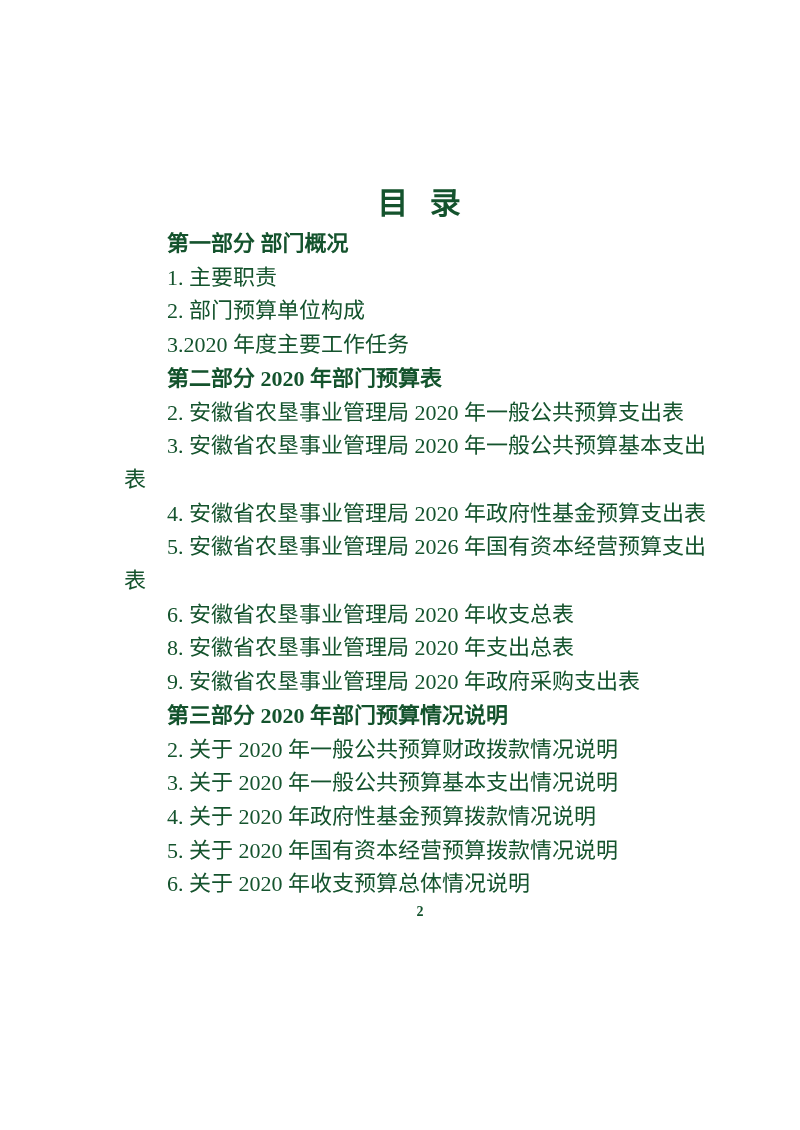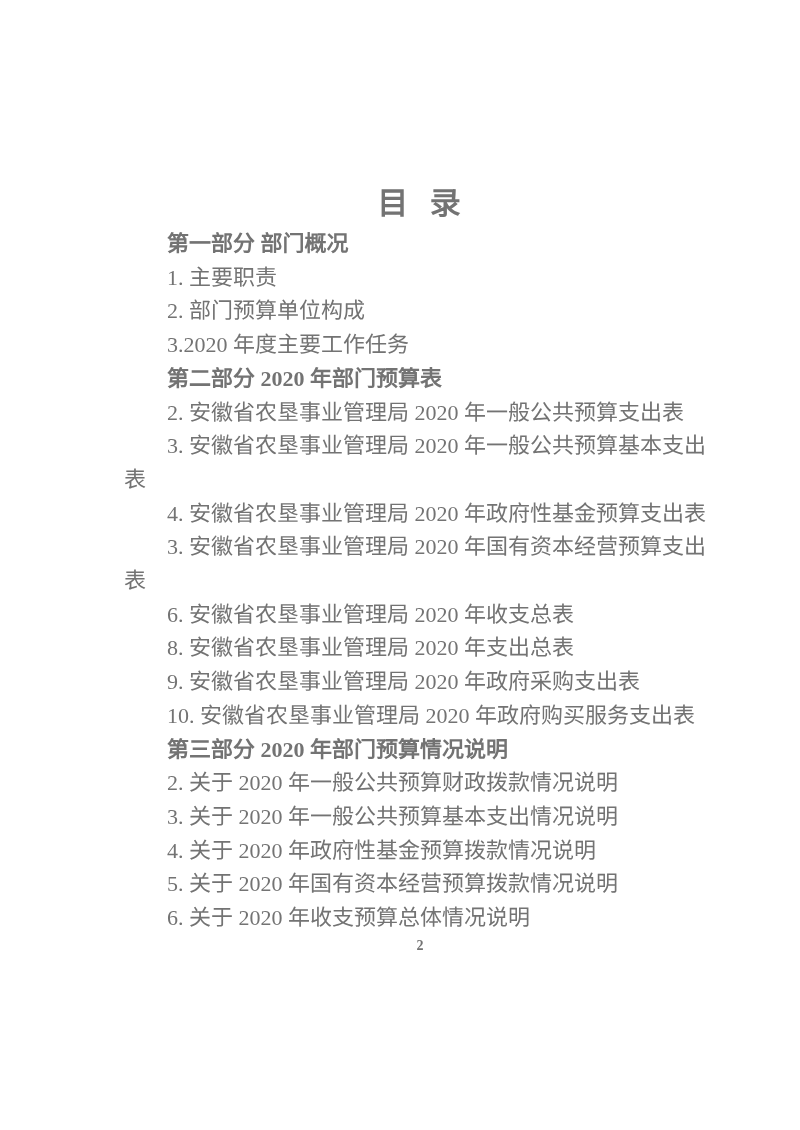--- a/index.html
+++ b/index.html
@@ -5,21 +5,21 @@
   html, body {
     margin: 0;
     padding: 0;
     background: #ffffff;
   }
   .page {
     position: relative;
     width: 800px;
     height: 1130px;
     background: #ffffff;
-    color: #737373;
+    color: #14532d;
     font-family: "Liberation Serif", "DejaVu Serif", serif;
     overflow: hidden;
   }
   .content {
     position: absolute;
     left: 124px;
     top: 182px;
     width: 592px;
   }
   .doc-title {
@@ -61,26 +61,25 @@
     <p class="line heading">第一部分 部门概况</p>
     <p class="line">1. 主要职责</p>
     <p class="line">2. 部门预算单位构成</p>
     <p class="line">3.2020 年度主要工作任务</p>
 
     <p class="line heading">第二部分 2020 年部门预算表</p>
     <p class="line">2. 安徽省农垦事业管理局 2020 年一般公共预算支出表</p>
     <p class="line">3. 安徽省农垦事业管理局 2020 年一般公共预算基本支出
 表</p>
     <p class="line">4. 安徽省农垦事业管理局 2020 年政府性基金预算支出表</p>
-    <p class="line">3. 安徽省农垦事业管理局 2020 年国有资本经营预算支出
+    <p class="line">5. 安徽省农垦事业管理局 2026 年国有资本经营预算支出
 表</p>
     <p class="line">6. 安徽省农垦事业管理局 2020 年收支总表</p>
     <p class="line">8. 安徽省农垦事业管理局 2020 年支出总表</p>
     <p class="line">9. 安徽省农垦事业管理局 2020 年政府采购支出表</p>
-    <p class="line">10. 安徽省农垦事业管理局 2020 年政府购买服务支出表</p>
 
     <p class="line heading">第三部分 2020 年部门预算情况说明</p>
     <p class="line">2. 关于 2020 年一般公共预算财政拨款情况说明</p>
     <p class="line">3. 关于 2020 年一般公共预算基本支出情况说明</p>
     <p class="line">4. 关于 2020 年政府性基金预算拨款情况说明</p>
     <p class="line">5. 关于 2020 年国有资本经营预算拨款情况说明</p>
     <p class="line">6. 关于 2020 年收支预算总体情况说明</p>
 
     <div class="page-num">2</div>
   </div>

